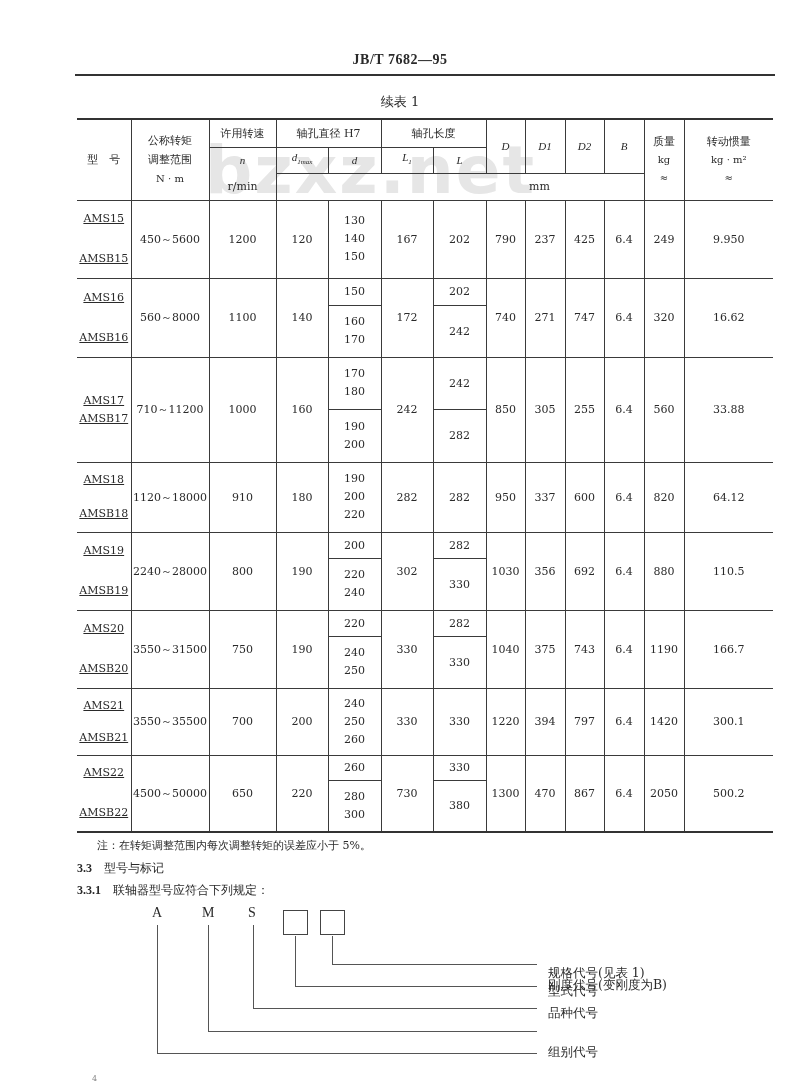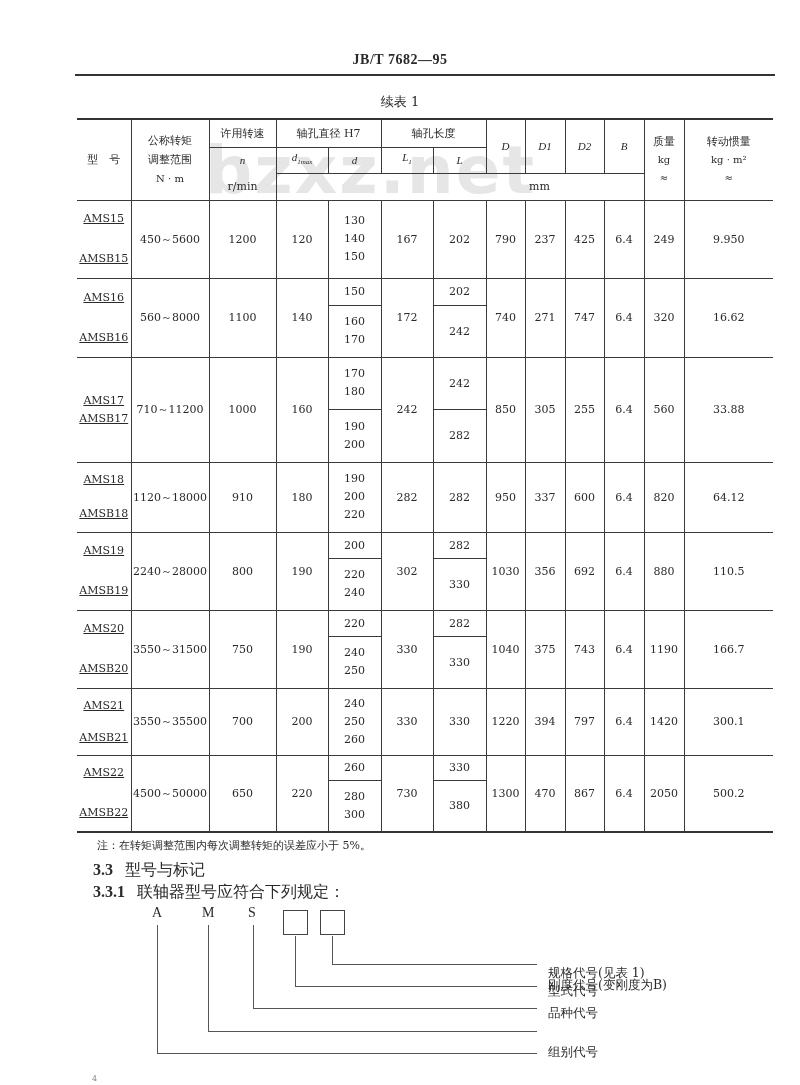--- a/index.html
+++ b/index.html
@@ -32,21 +32,21 @@
   table.spec { border-top: 2px solid #333; border-bottom: 2px solid #333; }
   table.spec tr > :first-child { border-left: none; }
   table.spec tr > :last-child { border-right: none; }
   .hdr th { font-size: 11px; }
   .ital { font-style: italic; font-family: "Liberation Serif", serif; font-size: 12px; }
   .unit { font-size: 10px; }
   td.model { text-align: left; padding-left: 2px; text-decoration: underline; }
   td.model .m1, td.model .m2 { display: block; line-height: 18px; }
   .stack span { display: block; line-height: 18px; }
   .note { position: absolute; top: 838px; left: 97px; font-size: 11px; }
-  .sec { position: absolute; left: 93px; font-size: 16px; }
+  .sec { position: absolute; left: 77px; font-size: 12px; }
   .sec b { font-family: "Liberation Serif", serif; margin-right: 12px; }
   .diagram { position: absolute; top: 905px; left: 140px; width: 460px; height: 160px; }
   .letter { position: absolute; top: 0; font-family: "Liberation Serif", serif; font-size: 14px; }
   .box { position: absolute; top: 5px; width: 25px; height: 25px; border: 1px solid #444; }
   .line { position: absolute; background: #555; }
   .lbl { position: absolute; left: 408px; font-size: 12.5px; white-space: nowrap; }
 </style>
 </head>
 <body>
 

